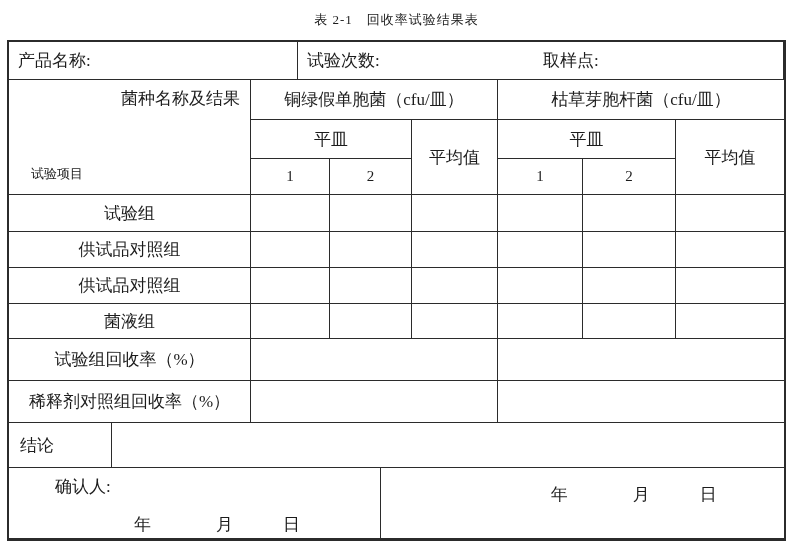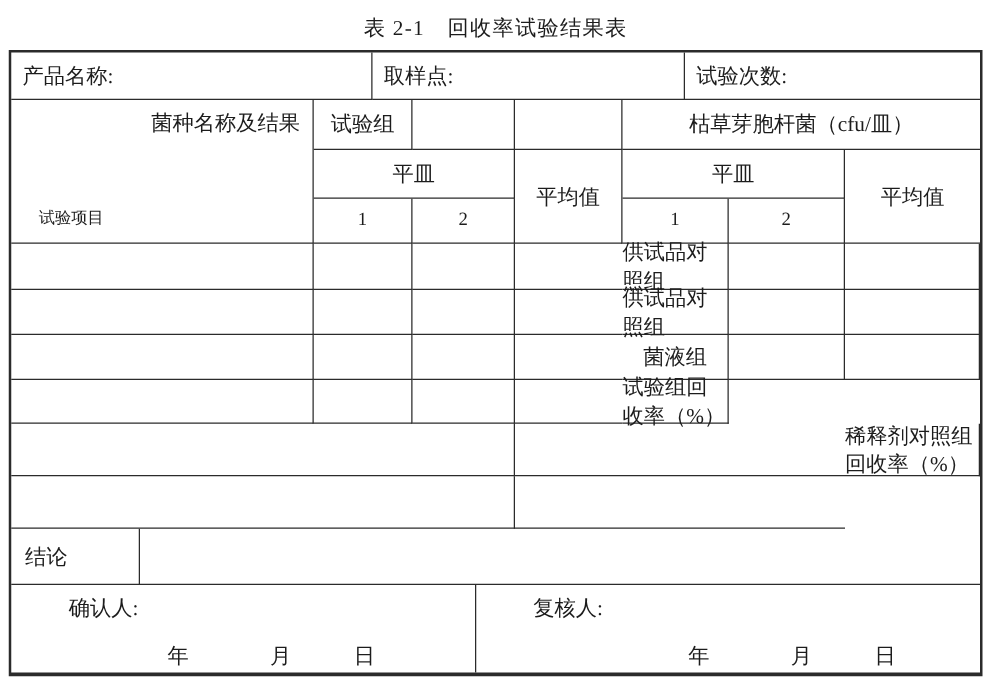--- a/index.html
+++ b/index.html
@@ -3,21 +3,21 @@
 <meta charset="utf-8">
 <style>
   html,body{margin:0;padding:0;}
   body{
     width:793px;height:549px;background:#ffffff;overflow:hidden;position:relative;
     font-family:"Liberation Serif","DejaVu Serif",serif;
     color:#1c1c1c;
   }
   .title{
     position:absolute;top:11px;left:0;width:793px;text-align:center;
-    font-size:17px;letter-spacing:1px;
+    font-size:13px;letter-spacing:1px;
   }
   .tbl{
     position:absolute;left:7px;top:40px;width:779px;box-sizing:border-box;
     border:2px solid #2b2b2b;border-bottom-width:3px;background:#fff;
   }
   .c{box-sizing:border-box;border-right:1.5px solid #2b2b2b;border-bottom:1.5px solid #2b2b2b;
      display:flex;align-items:center;font-size:17px;}
   .no-r{border-right:none;}
   .no-b{border-bottom:none;}
   .row{display:flex;}
@@ -50,31 +50,32 @@
 </style>
 </head>
 <body>
 
 <div class="title">表 2-1　回收率试验结果表</div>
 
 <div class="tbl">
 
   <div class="row">
     <div class="c info-cell" style="width:289px">产品名称:</div>
+    <div class="c info-cell no-r" style="width:236px">试验次数:</div>
     <div class="c info-cell" style="width:250px">取样点:</div>
-    <div class="c info-cell no-r" style="width:236px">试验次数:</div>
   </div>
 
   <div class="grid">
 
     <div class="c corner">
       <span class="top-lab">菌种名称及结果</span>
       <span class="bot-lab">试验项目</span>
     </div>
 
+    <div class="c center" style="grid-column:2 / span 3;grid-row:1">铜绿假单胞菌（cfu/皿）</div>
     <div class="c center no-r" style="grid-column:5 / span 3;grid-row:1">枯草芽胞杆菌（cfu/皿）</div>
 
     <div class="c center" style="grid-column:2 / span 2;grid-row:2">平皿</div>
     <div class="c center" style="grid-column:4;grid-row:2 / span 2">平均值</div>
     <div class="c center" style="grid-column:5 / span 2;grid-row:2">平皿</div>
     <div class="c center no-r" style="grid-column:7;grid-row:2 / span 2">平均值</div>
 
     <div class="c center num" style="grid-column:2;grid-row:3">1</div>
     <div class="c center num" style="grid-column:3;grid-row:3">2</div>
     <div class="c center num" style="grid-column:5;grid-row:3">1</div>
@@ -129,21 +130,20 @@
   <div class="row">
     <div class="c sig-cell sig-confirm no-b" style="width:370px">
       <div class="sig-line1">确认人:</div>
       <div class="sig-line2">
         <span>年</span>
         <span class="m">月</span>
         <span class="d">日</span>
       </div>
     </div>
     <div class="c sig-cell sig-review no-r no-b" style="width:405px">
-      <div class="sig-line1">复核人:</div>
       <div class="sig-line2">
         <span>年</span>
         <span class="m">月</span>
         <span class="d">日</span>
       </div>
     </div>
   </div>
 
 </div>
 

